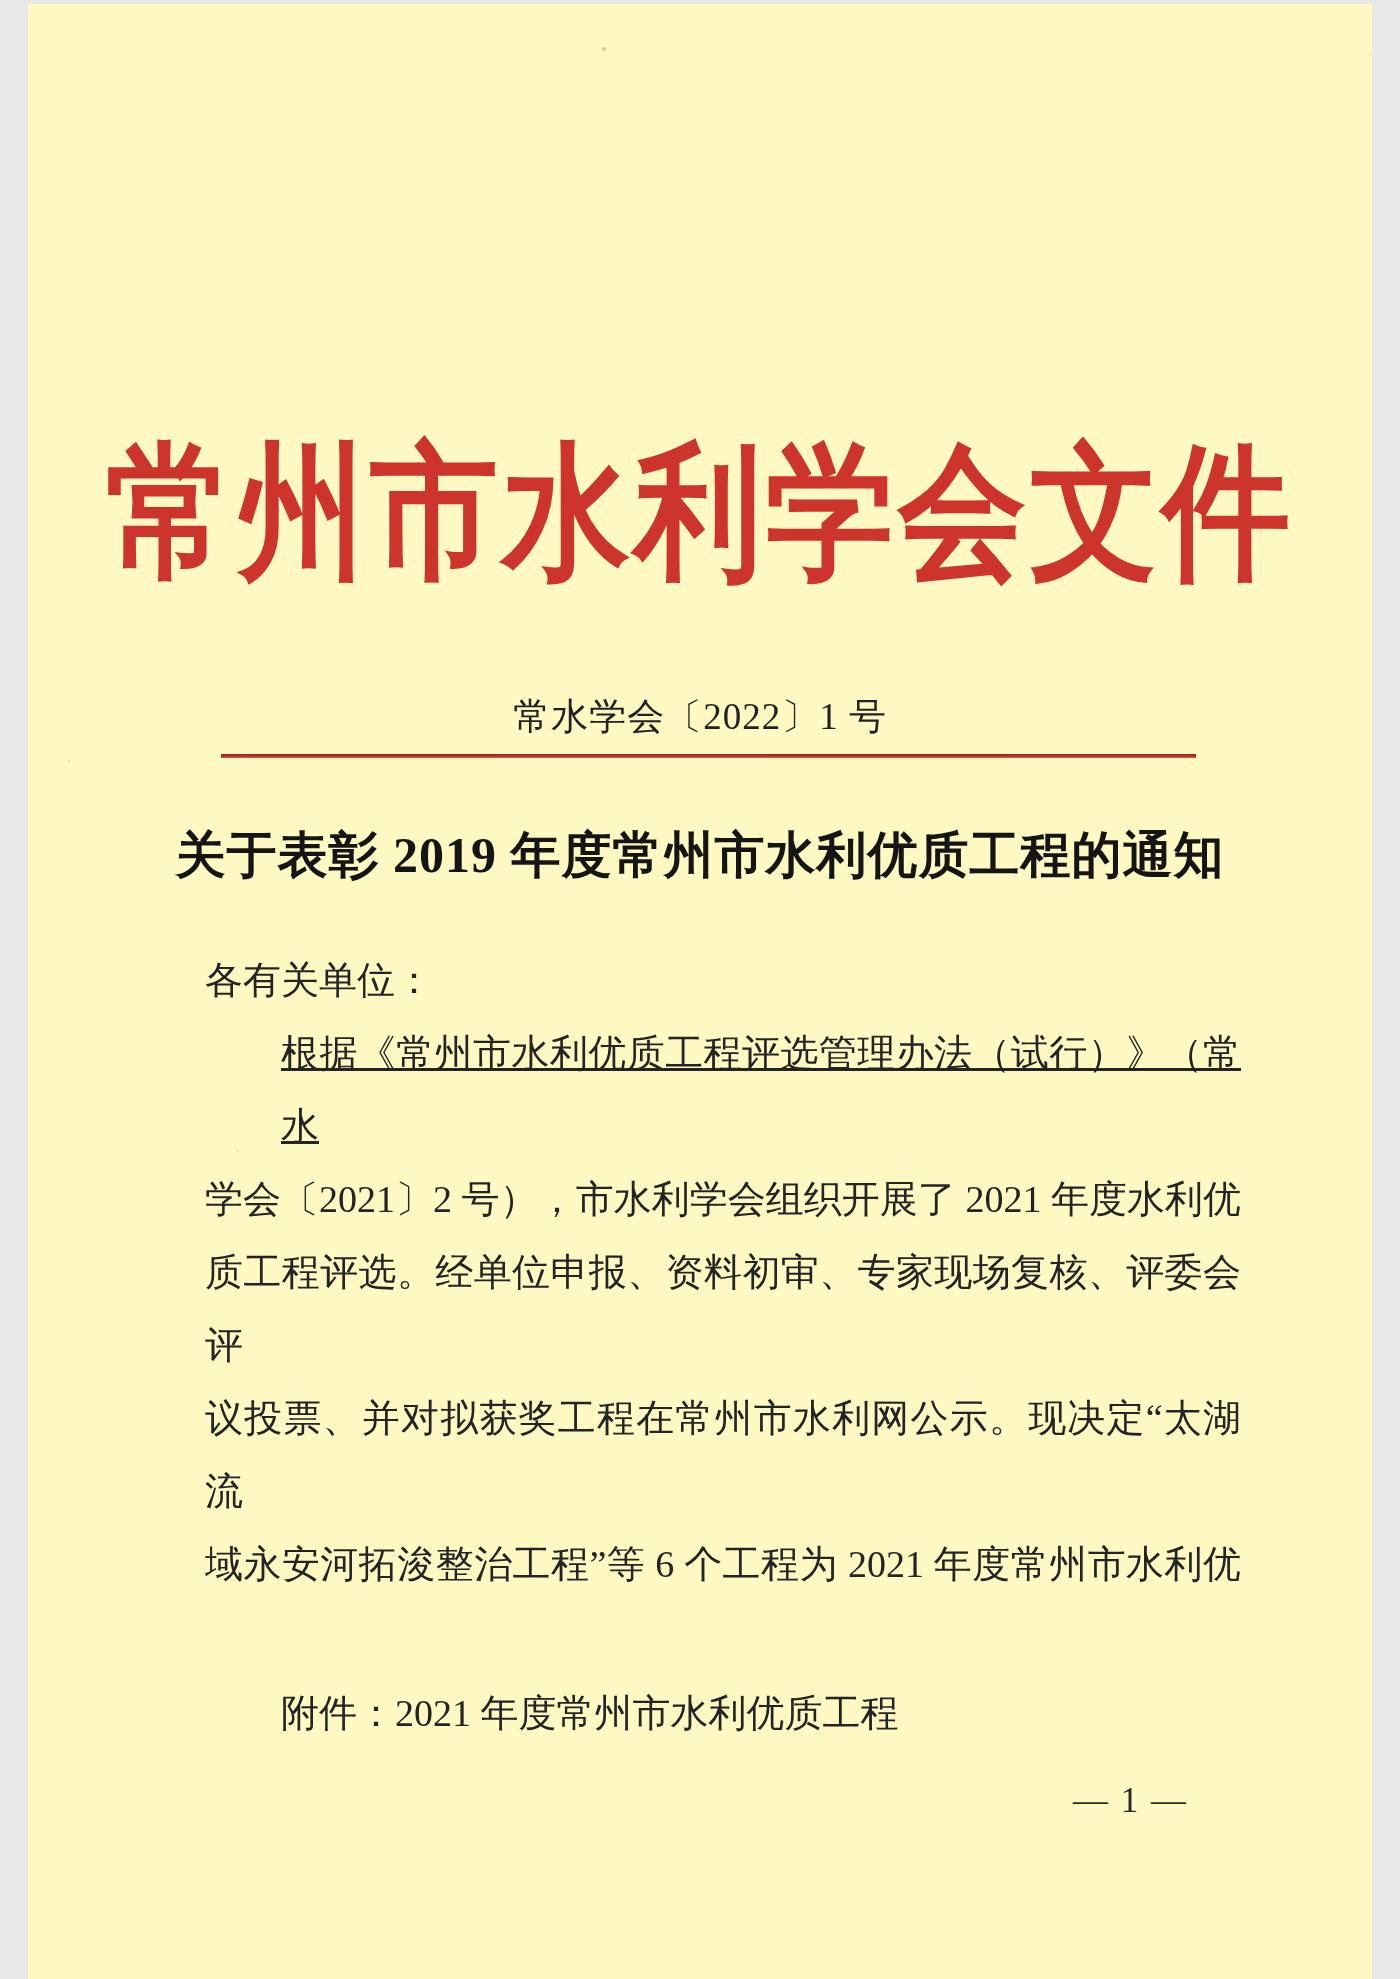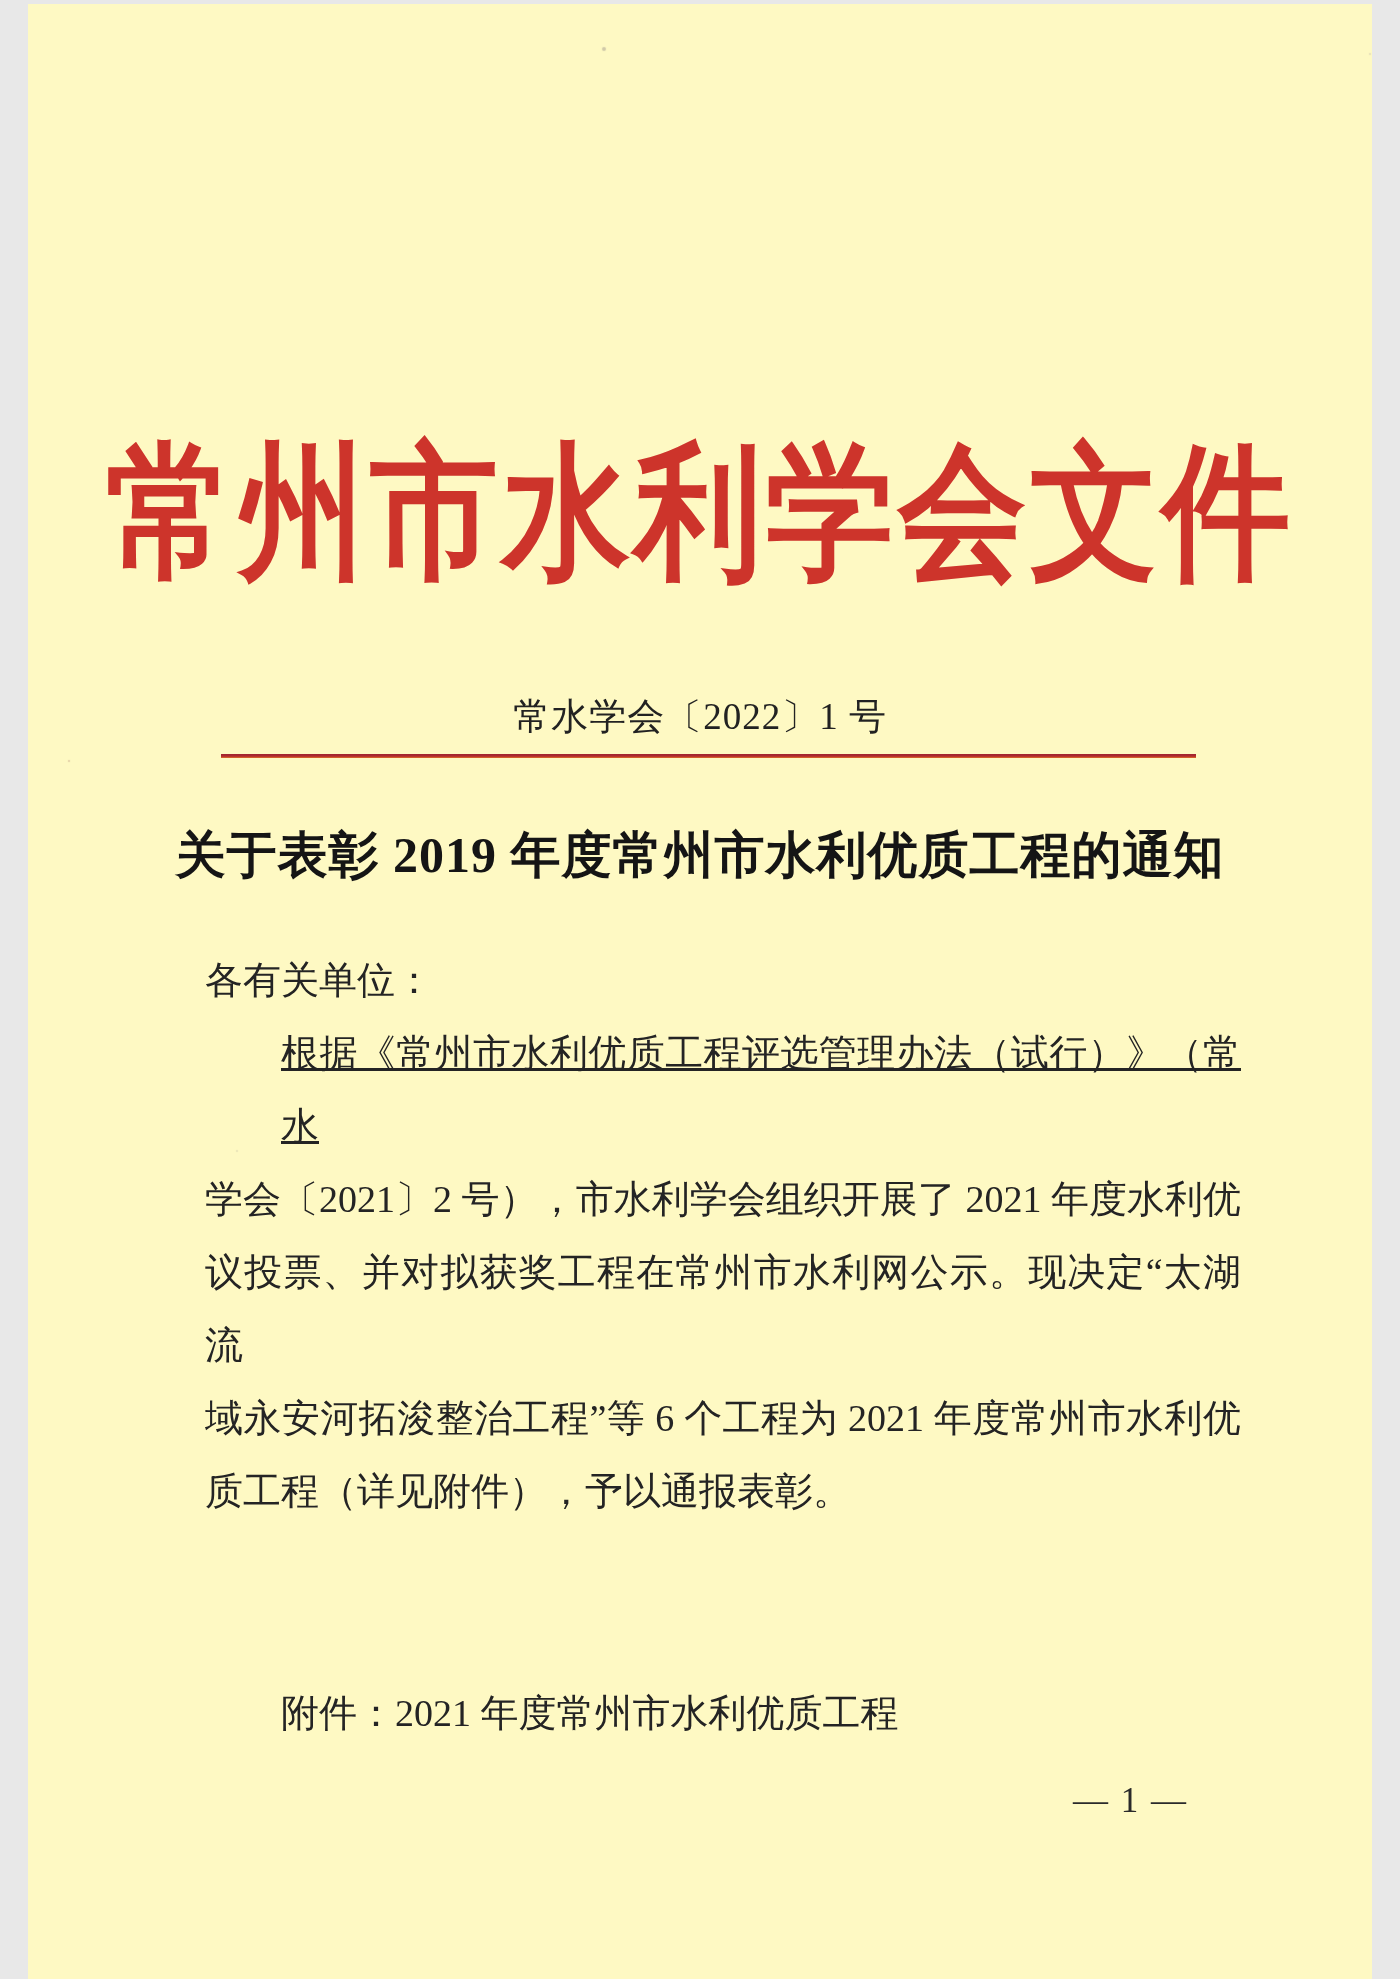--- a/index.html
+++ b/index.html
@@ -90,22 +90,22 @@
   <div class="doc-number">常水学会〔2022〕1 号</div>
 
   <div class="red-rule" style="background: linear-gradient(rgb(158, 36, 48) 0%, rgb(176, 42, 46) 55%, rgb(224, 112, 42) 100%);"></div>
 
   <h1 class="doc-title">关于表彰 2019 年度常州市水利优质工程的通知</h1>
 
   <div class="body-text">
       <div class="body-line">各有关单位：</div>
       <div class="body-line indent fill">根据《常州市水利优质工程评选管理办法（试行）》（常水</div>
       <div class="body-line fill">学会〔2021〕2 号），市水利学会组织开展了 2021 年度水利优</div>
+      <div class="body-line fill">质工程评选。经单位申报、资料初审、专家现场复核、评委会评</div>
       <div class="body-line fill">议投票、并对拟获奖工程在常州市水利网公示。现决定“太湖流</div>
       <div class="body-line fill">域永安河拓浚整治工程”等 6 个工程为 2021 年度常州市水利优</div>
-      <div class="body-line">质工程（详见附件），予以通报表彰。</div>
     </div>
 
   <div class="attachment-line">附件：2021 年度常州市水利优质工程</div>
 
   <div class="page-number">— 1 —</div>
 
 </div>
 
 </body></html>

